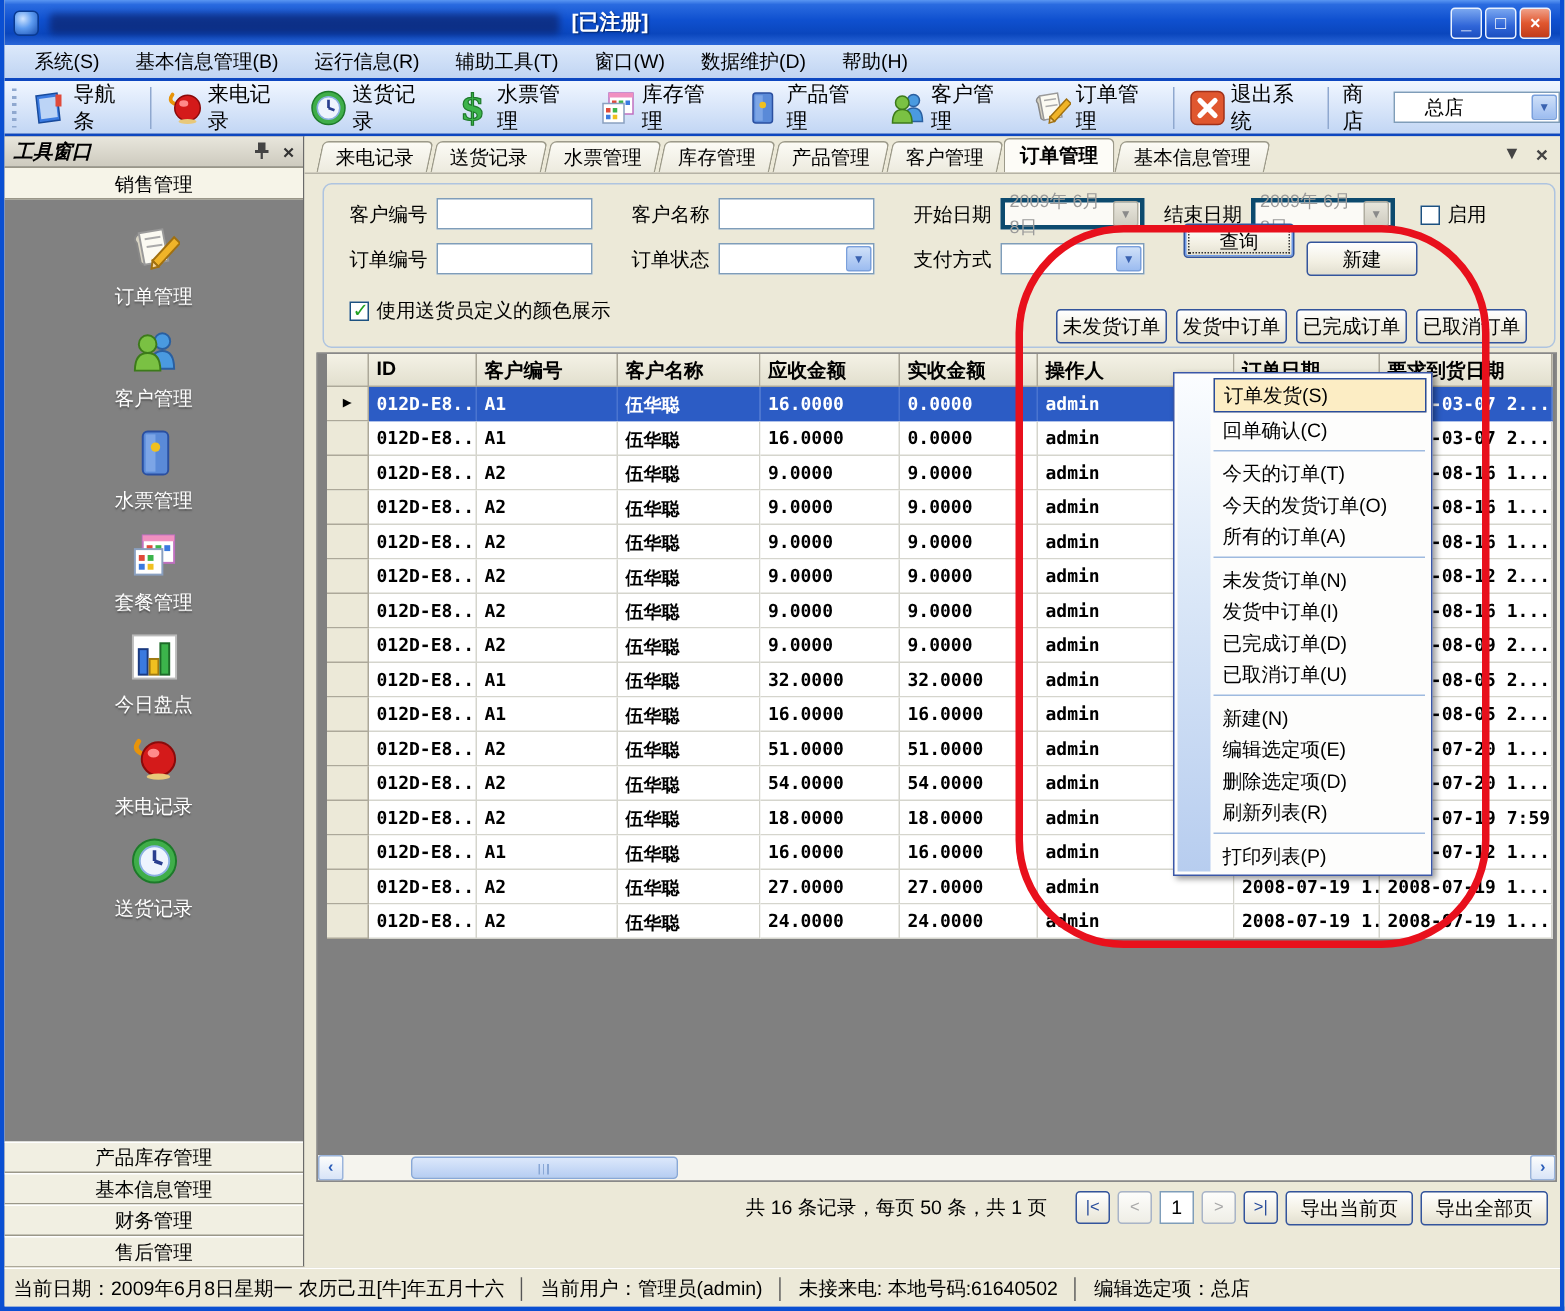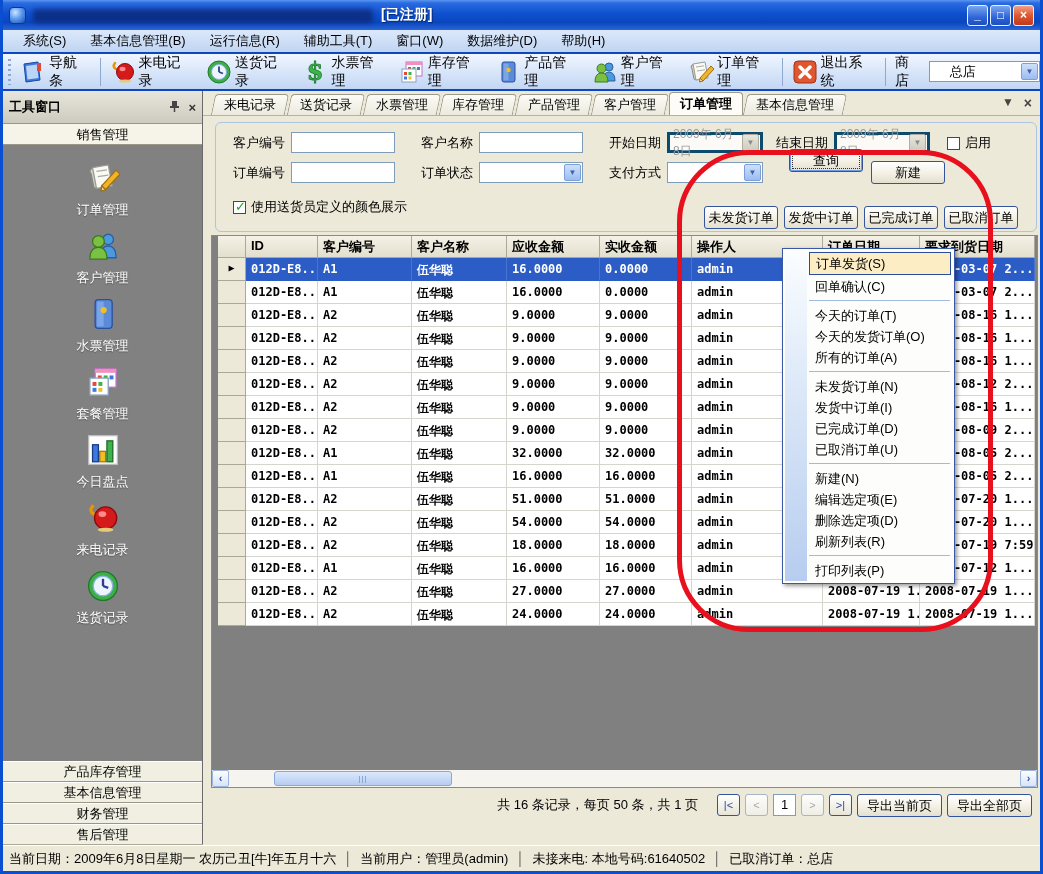--- a/index.html
+++ b/index.html
@@ -45,21 +45,21 @@
     background:linear-gradient(180deg,#cfe0f8,#9cbcf0); border:1px solid #7aa0dc;
     color:#3a62b0; font-size:8px; line-height:16px; text-align:center; }
 
   
   .main { flex:1; display:flex; min-height:0; }
 
   
   .sidebar { width:200px; flex:0 0 200px; display:flex; flex-direction:column; background:#818181;
     border-right:1px solid #6a6a6a; }
   .sb-header { height:21px; flex:0 0 21px; background:linear-gradient(180deg,#e8e6dc,#cdcabe);
-    border-bottom:1px solid #9a9789; display:flex; align-items:center; padding:16px 6px; font-weight:bold; }
+    border-bottom:1px solid #9a9789; display:flex; align-items:center; padding:4px 6px; font-weight:bold;font-style:italic; }
   .sb-header .sp { margin-left:auto; display:flex; gap:8px; align-items:center; }
   .sb-header .glyph { font-size:13px; color:#333; line-height:1; cursor:default; }
   .sb-section-active { height:21px; flex:0 0 21px; background:#f6f4e8; border-bottom:1px solid #9a9789;
     text-align:center; line-height:21px; }
   .sb-items { flex:1; display:flex; flex-direction:column; align-items:center; padding-top:16px; overflow:hidden; }
   .sb-item { width:120px; height:68px; display:flex; flex-direction:column; align-items:center; cursor:default; }
   .sb-item .lbl { color:#fff; margin-top:3px; text-shadow:0 1px 1px #555; }
   .sb-bottom { flex:0 0 auto; }
   .sb-bottom-item { height:21px; background:#f1efe2; border-top:1px solid #fff; border-bottom:1px solid #9a9789;
     text-align:center; line-height:20px; cursor:default; }
@@ -702,16 +702,16 @@
         <div class="annotation"></div>
 
       </div>
     </div>
   </div>
 
   <div class="statusbar">
     <span class="sb-seg">当前日期：2009年6月8日星期一 农历己丑[牛]年五月十六</span>
     <span class="sb-seg">当前用户：管理员(admin)</span>
     <span class="sb-seg">未接来电: 本地号码:61640502</span>
-    <span class="sb-seg">已取消订单：总店</span>
+    <span class="sb-seg">编辑选定项：总店</span>
   </div>
 
 </div>
 
 </body></html>

